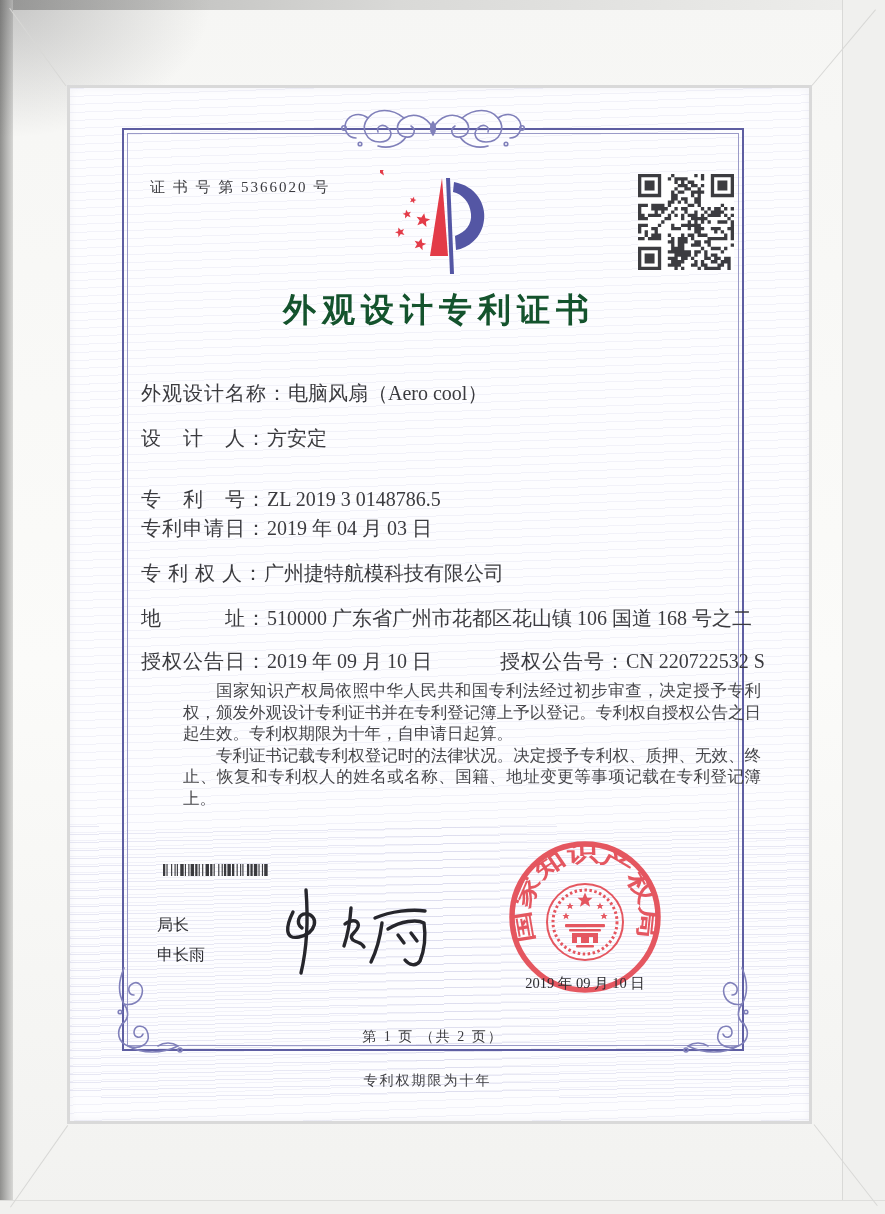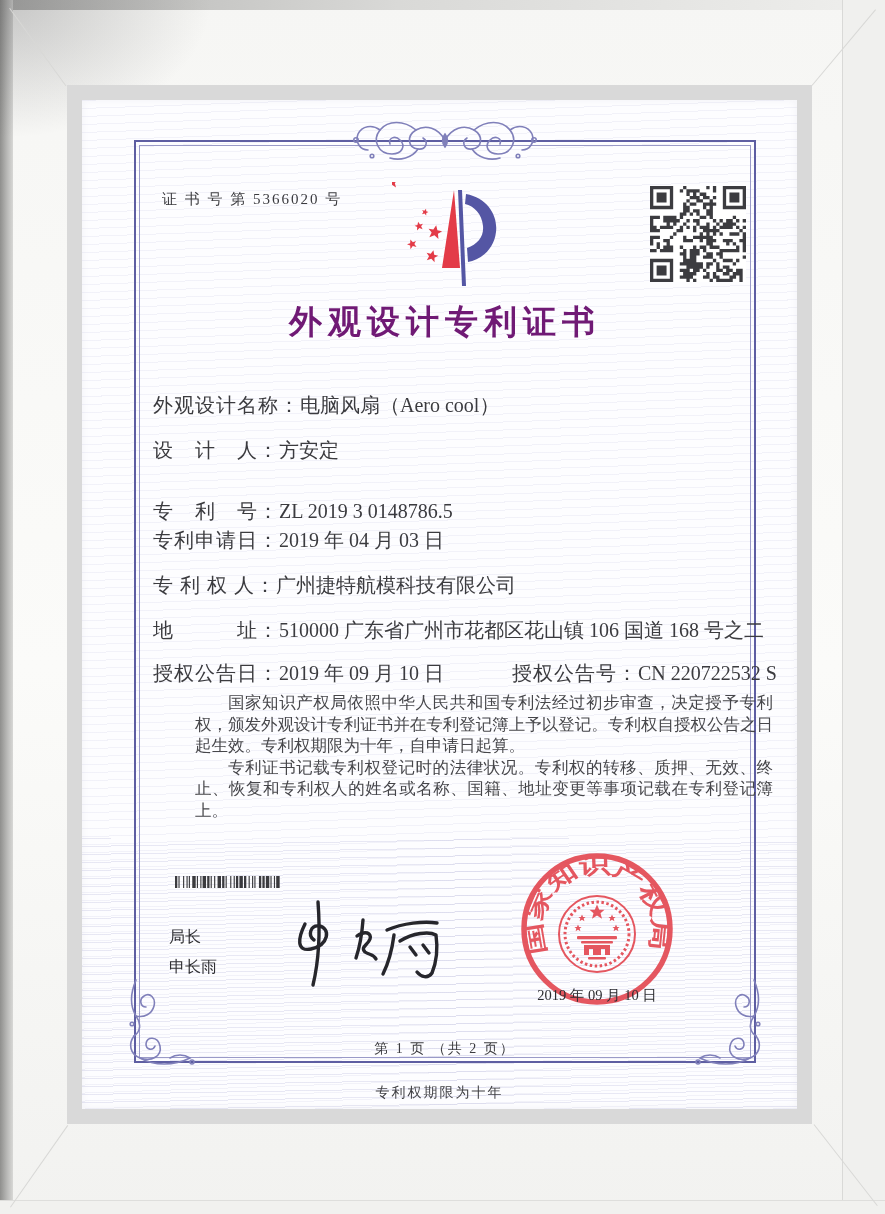--- a/index.html
+++ b/index.html
@@ -13,35 +13,35 @@
   .edge-right{position:absolute;top:0;bottom:0;right:0;width:42px;background:#f0f0ee;border-left:1px solid #d9d9d7;}
   .edge-bottom{position:absolute;left:0;right:0;bottom:0;height:13px;background:#f1f1ef;border-top:1px solid #dededc;}
   .corner-shade{position:absolute;left:0;top:0;width:230px;height:150px;
     background:radial-gradient(ellipse at 0 0,rgba(70,70,72,.28),rgba(70,70,72,0) 65%);}
   .miter{position:absolute;height:0;border-top:1.5px solid #d8d8d6;transform-origin:0 0;}
   .miter.tl{left:10px;top:8px;width:96px;transform:rotate(54deg);}
   .miter.tr{left:876px;top:10px;width:99px;transform:rotate(130deg);}
   .miter.bl{left:10px;top:1207px;width:100px;transform:rotate(-55deg);}
   .miter.br{left:877px;top:1206px;width:103px;transform:rotate(-128deg);}
   
-  .mat-band{position:absolute;left:67px;top:85px;right:73px;bottom:90px;background:#d9d9d9;padding:15px;box-sizing:border-box;}
+  .mat-band{position:absolute;left:67px;top:85px;right:73px;bottom:90px;background:#d9d9d9;padding:3px;box-sizing:border-box;}
   .paper{position:relative;width:100%;height:100%;background:#fdfdff;box-shadow:inset 0 0 8px rgba(40,40,80,.05);overflow:hidden;}
   .paper::before{content:"";position:absolute;inset:0;pointer-events:none;
     background:repeating-linear-gradient(178deg,rgba(128,128,188,.09) 0 1px,rgba(255,255,255,0) 1px 8px);}
   .wave-strong{position:absolute;left:0;right:0;top:738px;height:272px;pointer-events:none;
     background:repeating-linear-gradient(179deg,rgba(120,120,185,.16) 0 1px,rgba(255,255,255,0) 1px 8px);}
   
   .cert-border{position:absolute;left:52px;top:40px;width:622px;height:923px;box-sizing:border-box;
     border:2px solid #5e5ea2;}
   .cert-border .inner{position:absolute;inset:3px;border:1px solid #9a9ac8;}
   .ornament{position:absolute;pointer-events:none;}
   
   .abs{position:absolute;}
   .cert-no{left:80px;top:90px;font-size:15px;letter-spacing:2px;}
-  .title{left:52px;top:200px;width:622px;text-align:center;font-size:33px;font-weight:bold;letter-spacing:6px;color:#701a75;}
+  .title{left:58px;top:200px;width:622px;text-align:center;font-size:33px;font-weight:bold;letter-spacing:6px;color:#14532d;}
   .frow{left:71px;font-size:20px;white-space:nowrap;text-align:right;}
   .frow .lbl{letter-spacing:1px;}
   .paras{left:80px;top:592px;width:578px;font-size:16.5px;line-height:21.5px;text-align:justify;color:#46464a;margin-left:33px;}
   .paras p{margin:0;text-indent:2em;}
   .director{left:80px;top:822px;font-family:"Liberation Sans","DejaVu Sans",sans-serif;font-size:16px;line-height:30px;color:#2e2e32;margin-left:7px;}
   .seal-date{left:436px;top:886px;width:158px;text-align:center;font-size:14.5px;color:#2c2c30;}
   .page-info{left:52px;top:940px;width:622px;text-align:center;font-size:14px;letter-spacing:2px;}
   .footer-note{left:0;top:984px;width:715px;text-align:center;font-size:14px;letter-spacing:2px;color:#3e3e42;}
   svg{display:block;}
 </style>
@@ -151,21 +151,21 @@
         <span class="lbl">地　　　址：</span><span>510000 广东省广州市花都区花山镇 106 国道 168 号之二</span>
       </div>
       <div class="abs frow" style="top:560px;">
         <span class="lbl">授权公告日：</span><span>2019 年 09 月 10 日</span>
         <span style="display:inline-block;width:58px;"></span>
         <span class="lbl">授权公告号：</span><span>CN 220722532 S</span>
       </div>
 
       <div class="abs paras">
         <p>国家知识产权局依照中华人民共和国专利法经过初步审查，决定授予专利权，颁发外观设计专利证书并在专利登记簿上予以登记。专利权自授权公告之日起生效。专利权期限为十年，自申请日起算。</p>
-        <p>专利证书记载专利权登记时的法律状况。专利权的转移、质押、无效、终止、恢复和专利权人的姓名或名称、国籍、地址变更等事项记载在专利登记簿上。</p>
+        <p>专利证书记载专利权登记时的法律状况。决定授予专利权、质押、无效、终止、恢复和专利权人的姓名或名称、国籍、地址变更等事项记载在专利登记簿上。</p>
       </div>
 
       <svg class="abs barcode" style="left:93px;top:776px;" width="184" height="12" viewBox="0 0 184 12" preserveAspectRatio="none">
         <g class="bc-bars" fill="#3a3a3e">
             <rect x="0" y="0" width="2.3" height="12"></rect>
             <rect x="3.4499999999999997" y="0" width="1.15" height="12"></rect>
             <rect x="8.049999999999999" y="0" width="1.15" height="12"></rect>
             <rect x="11.5" y="0" width="1.15" height="12"></rect>
             <rect x="13.8" y="0" width="1.15" height="12"></rect>
             <rect x="17.25" y="0" width="3.4499999999999997" height="12"></rect>

